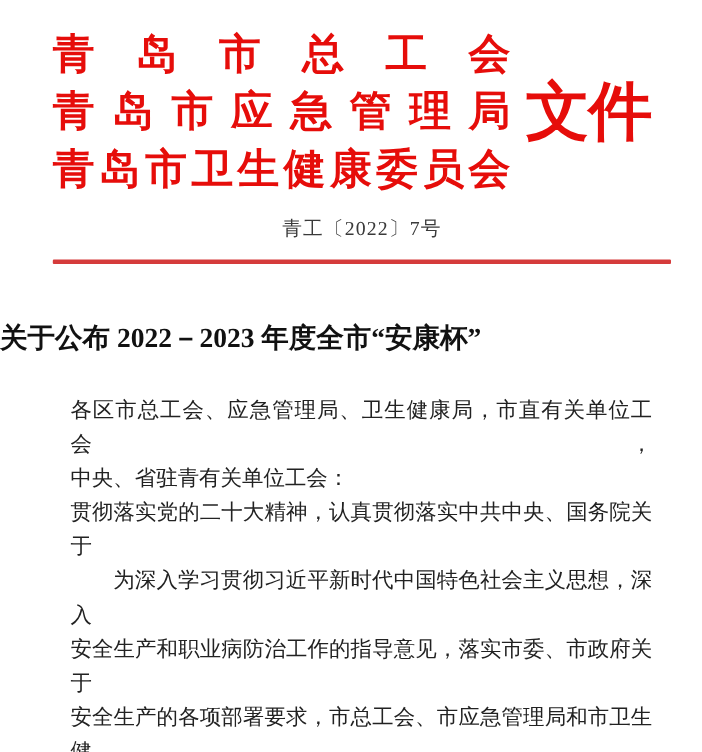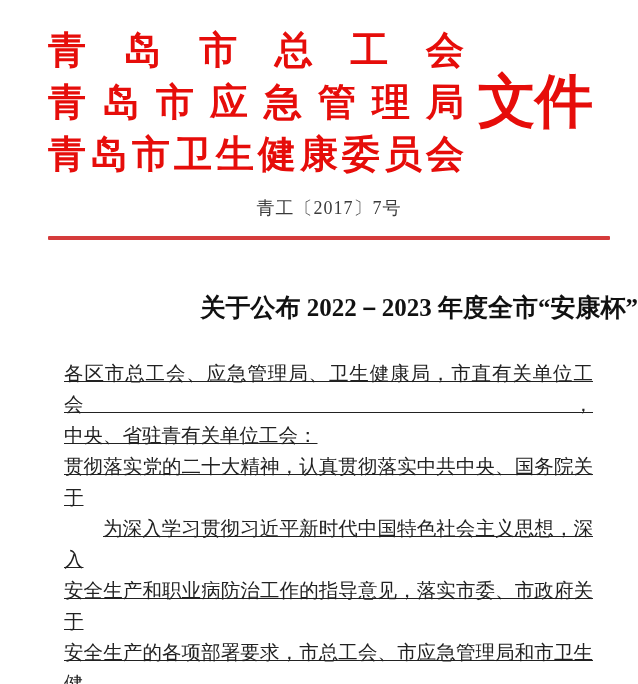--- a/index.html
+++ b/index.html
@@ -50,34 +50,34 @@
   }
   .red-divider {
     height: 4px;
     background: var(--divider);
     margin: 16px 28px 0 48px;
     border-radius: 1px;
   }
   
   .doc-title {
     margin-top: 50px;
-    text-align: right;
+    text-align: left;
     font-weight: bold;
     font-size: 25px;
     line-height: 36px;
     color: #111111;
   }
   
   .doc-body {
     margin: 32px 45px 0 64px;
     font-size: 19.5px;
     line-height: 31px;
     color: var(--ink);
   }
-  .body-line { white-space: nowrap; text-decoration: underline; }
+  .body-line { white-space: nowrap; }
   .body-line.stretch {
     white-space: normal;
     text-align: justify;
     text-align-last: justify;
   }
   .body-line.indent { text-indent: 2em; }
 </style>
 </head>
 <body>
 
@@ -113,21 +113,21 @@
             <span>生</span>
             <span>健</span>
             <span>康</span>
             <span>委</span>
             <span>员</span>
             <span>会</span>
           </div>
         </div>
       <div class="doc-type">文件</div>
     </div>
-    <div class="doc-number">青工〔2017〕7号</div>
+    <div class="doc-number">青工〔2022〕7号</div>
   </div>
 
   <div class="red-divider"></div>
 
   <div class="doc-title">
     <div>关于公布 2022－2023 年度全市“安康杯”</div>
   </div>
 
   <div class="doc-body">
 

